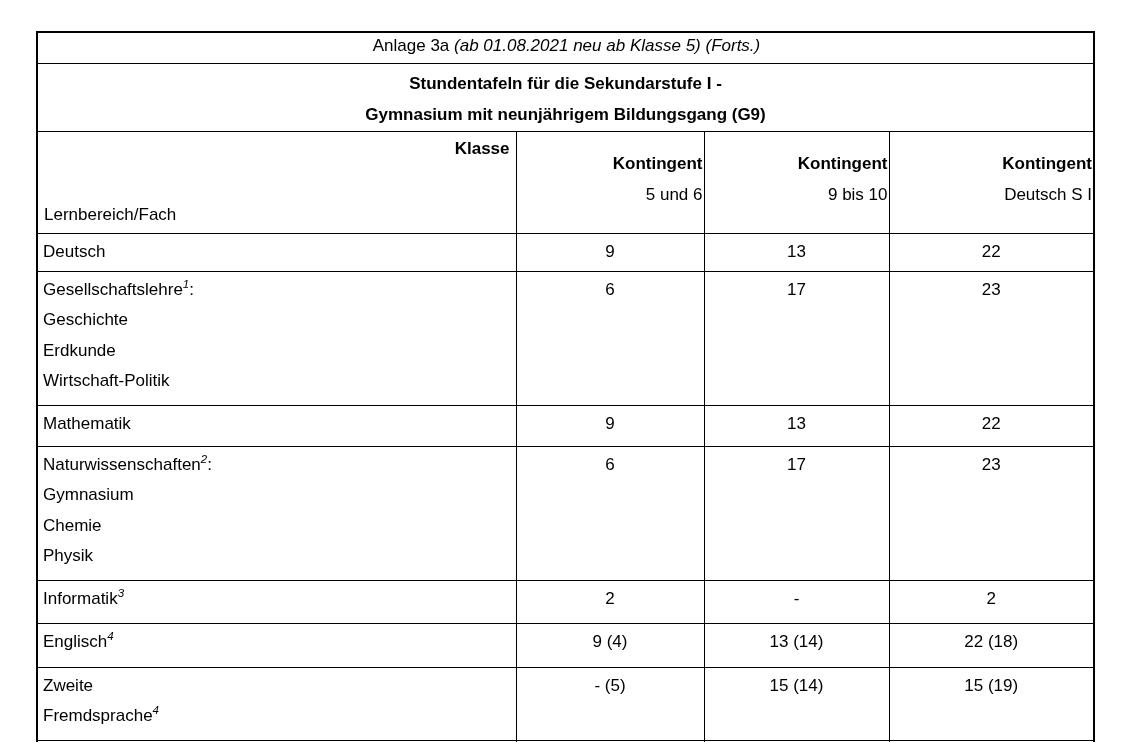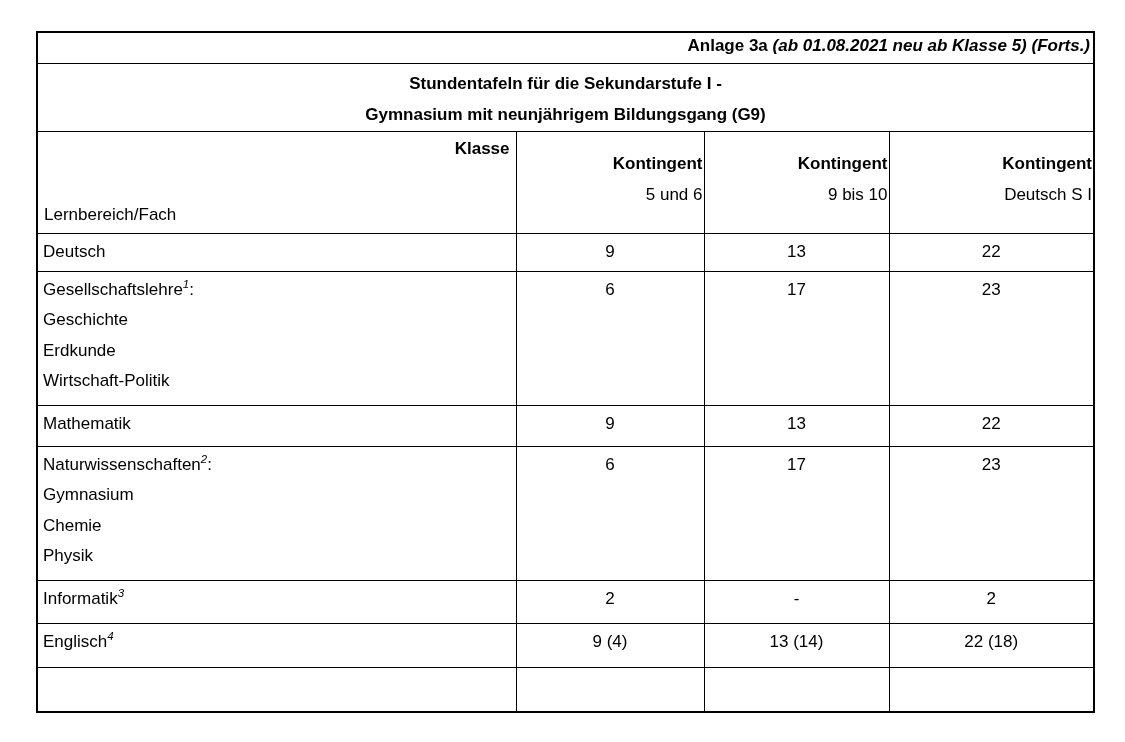--- a/index.html
+++ b/index.html
@@ -23,22 +23,22 @@
     border: 2px solid #000;
   }
   td {
     border: 1.5px solid #000;
     vertical-align: top;
     overflow: hidden;
   }
   
   tr.anlage-row { height: 31px; }
   td.anlage-cell {
-    text-align: right;
-    font-weight: bold;
+    text-align: center;
+    font-weight: normal;
     padding: 3px 3px 3px 5px;
     white-space: nowrap;
     margin-left: 28px;
   }
   .anlage-note { font-style: italic; }
   
   tr.title-row { height: 66px; }
   td.title-cell {
     text-align: center;
     font-weight: bold;
@@ -175,20 +175,29 @@
         <td class="value-cell">2</td>
       </tr>
       <tr>
         <td class="subject-cell">
           <div><span>Englisch</span><sup class="footnote">4</sup></div>
         </td>
         <td class="value-cell">9 (4)</td>
         <td class="value-cell">13 (14)</td>
         <td class="value-cell">22 (18)</td>
       </tr>
+      <tr>
+        <td class="subject-cell">
+          <div><span>Zweite</span></div>
+          <div><span>Fremdsprache</span><sup class="footnote">4</sup></div>
+        </td>
+        <td class="value-cell">- (5)</td>
+        <td class="value-cell">15 (14)</td>
+        <td class="value-cell">15 (19)</td>
+      </tr>
     </tbody>
   <tbody class="partial">
     <tr>
       <td class="subject-cell"></td>
       <td class="value-cell"></td>
       <td class="value-cell"></td>
       <td class="value-cell"></td>
     </tr>
   </tbody>
 </table>

